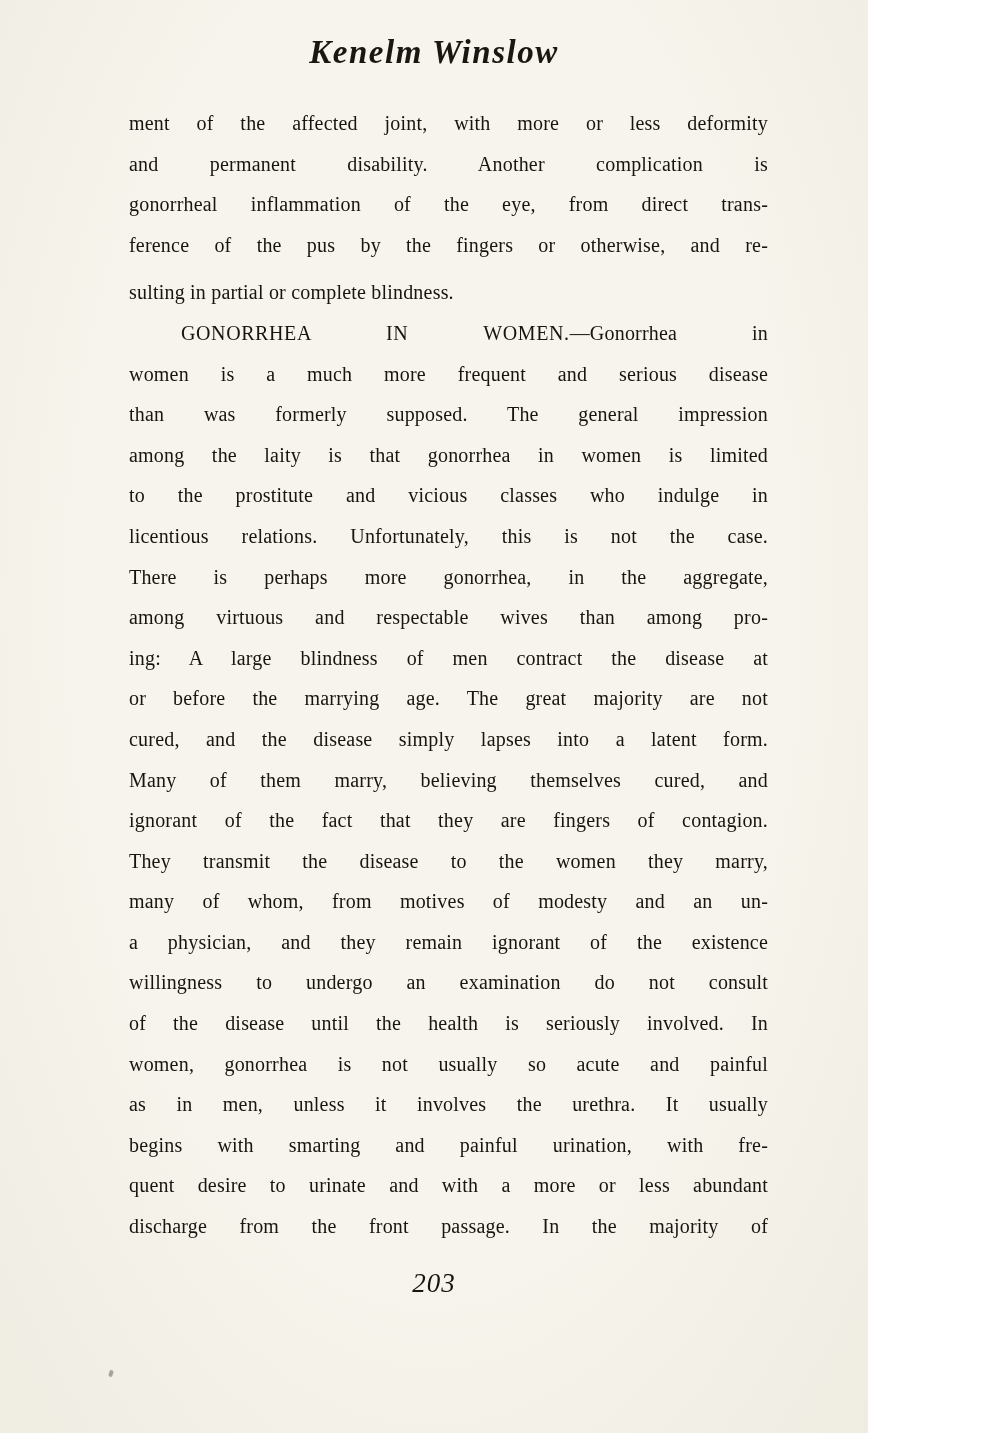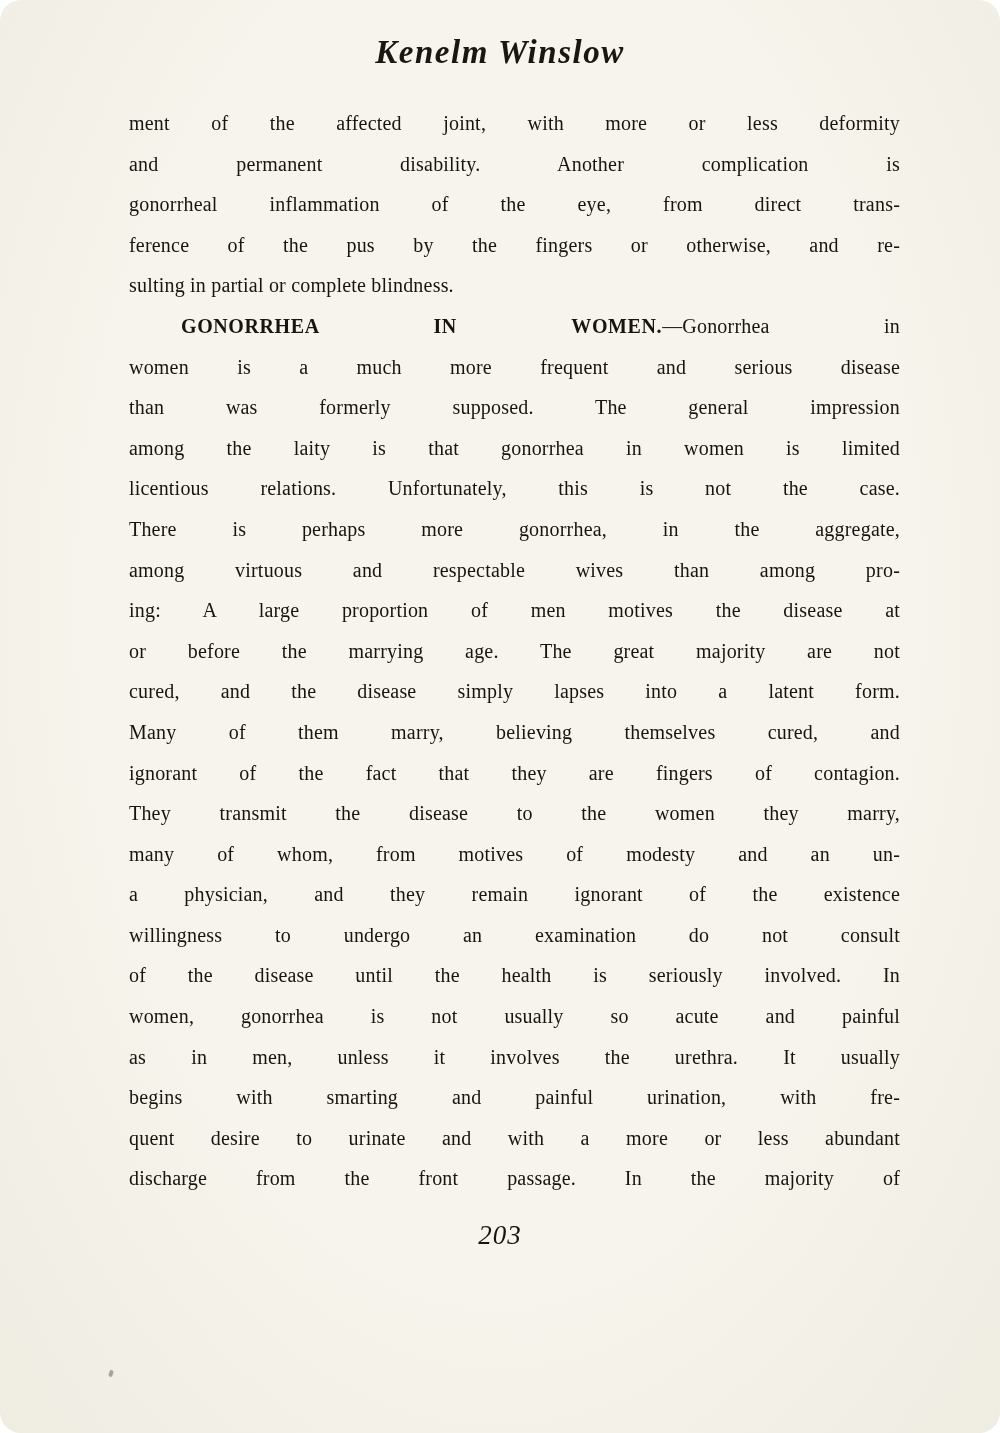--- a/index.html
+++ b/index.html
@@ -4,25 +4,24 @@
 <style>
   * { margin: 0; padding: 0; box-sizing: border-box; }
   html, body { width: 1000px; height: 1433px; }
   body {
     font-family: "Liberation Serif", "DejaVu Serif", serif;
     color: #181410;
     overflow: hidden;
   }
   .page {
     position: relative;
-    width: 1000px;
+    width: 868px;
     height: 1433px;
     background: radial-gradient(ellipse at 50% 42%, #f7f4ed 55%, #efece2 100%);
     padding-top: 34px;
-    border-radius: 21px;
   }
   .running-head {
     text-align: center;
     font-style: italic;
     font-weight: bold;
     font-size: 33px;
     letter-spacing: 1.5px;
     color: #1a1611;
   }
   .text-block {
@@ -31,26 +30,27 @@
     line-height: 40.6px;
     letter-spacing: 0.2px;
   }
   .line {
     text-align: justify;
     text-align-last: justify;
     min-height: 40.6px;
   }
   .line.end {
     text-align-last: left;
+    margin-top: 7px;
   }
   .line.indent {
     padding-left: 52px;
   }
   .bold {
-    font-weight: bold;
+    font-weight: normal;
     letter-spacing: 0.6px;
   }
   .page-number {
     text-align: center;
     font-size: 27px;
     margin-top: 21px;
     letter-spacing: 1px;
     font-style: italic;
   }
   .scan-speck {
@@ -80,24 +80,25 @@
       <div class="line">gonorrheal inflammation of the eye, from direct trans-</div>
       <div class="line">ference of the pus by the fingers or otherwise, and re-</div>
       <div class="line end">sulting in partial or complete blindness.</div>
     </div>
 
     <div>
       <div class="line indent"><span class="bold">GONORRHEA IN WOMEN.</span><span>—Gonorrhea in</span></div>
       <div class="line">women is a much more frequent and serious disease</div>
       <div class="line">than was formerly supposed.  The general impression</div>
       <div class="line">among the laity is that gonorrhea in women is limited</div>
+      <div class="line">to the prostitute and vicious classes who indulge in</div>
       <div class="line">licentious relations.  Unfortunately, this is not the case.</div>
       <div class="line">There is perhaps more gonorrhea, in the aggregate,</div>
       <div class="line">among virtuous and respectable wives than among pro-</div>
-      <div class="line">ing: A large proportion of men motives the disease at</div>
+      <div class="line">ing: A large blindness of men contract the disease at</div>
       <div class="line">or before the marrying age.  The great majority are not</div>
       <div class="line">cured, and the disease simply lapses into a latent form.</div>
       <div class="line">Many of them marry, believing themselves cured, and</div>
       <div class="line">ignorant of the fact that they are fingers of contagion.</div>
       <div class="line">They transmit the disease to the women they marry,</div>
       <div class="line">many of whom, from motives of modesty and an un-</div>
       <div class="line">a physician, and they remain ignorant of the existence</div>
       <div class="line">willingness to undergo an examination do not consult</div>
       <div class="line">of the disease until the health is seriously involved.  In</div>
       <div class="line">women, gonorrhea is not usually so acute and painful</div>

